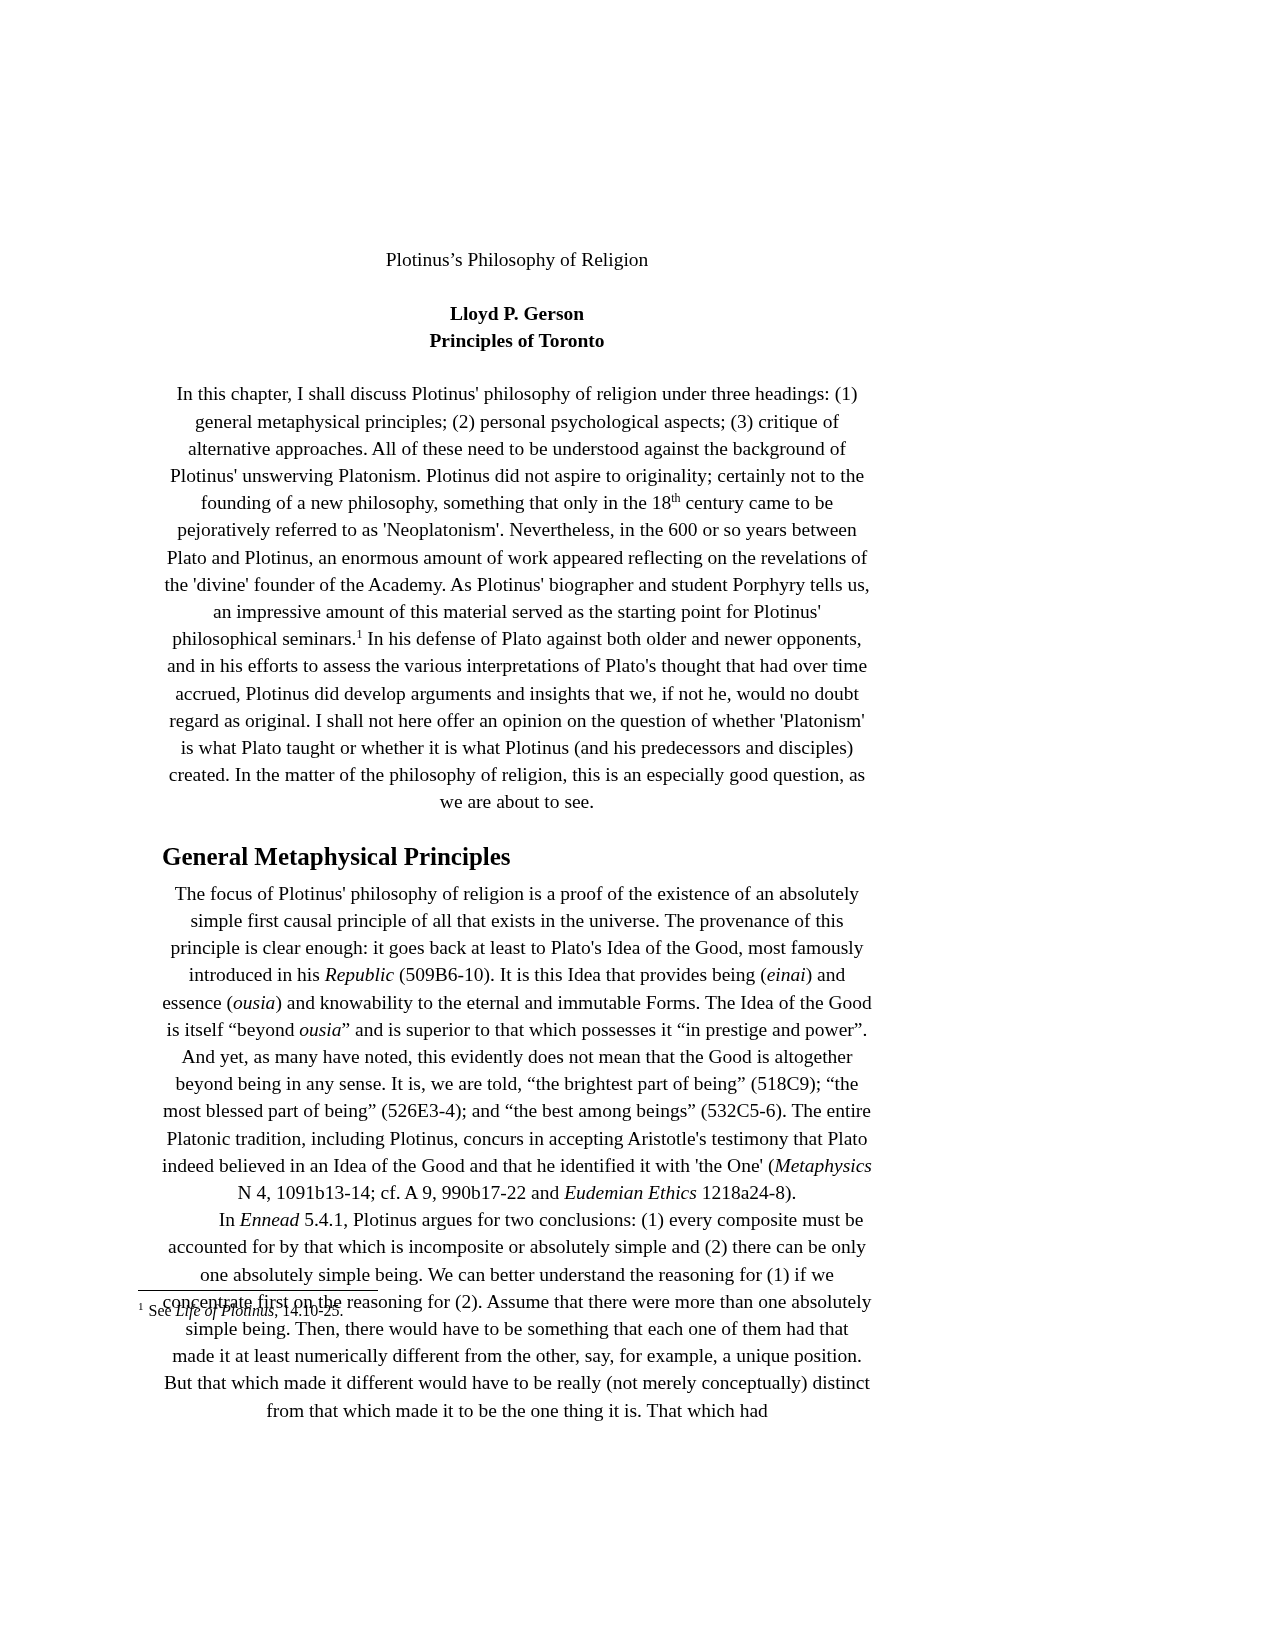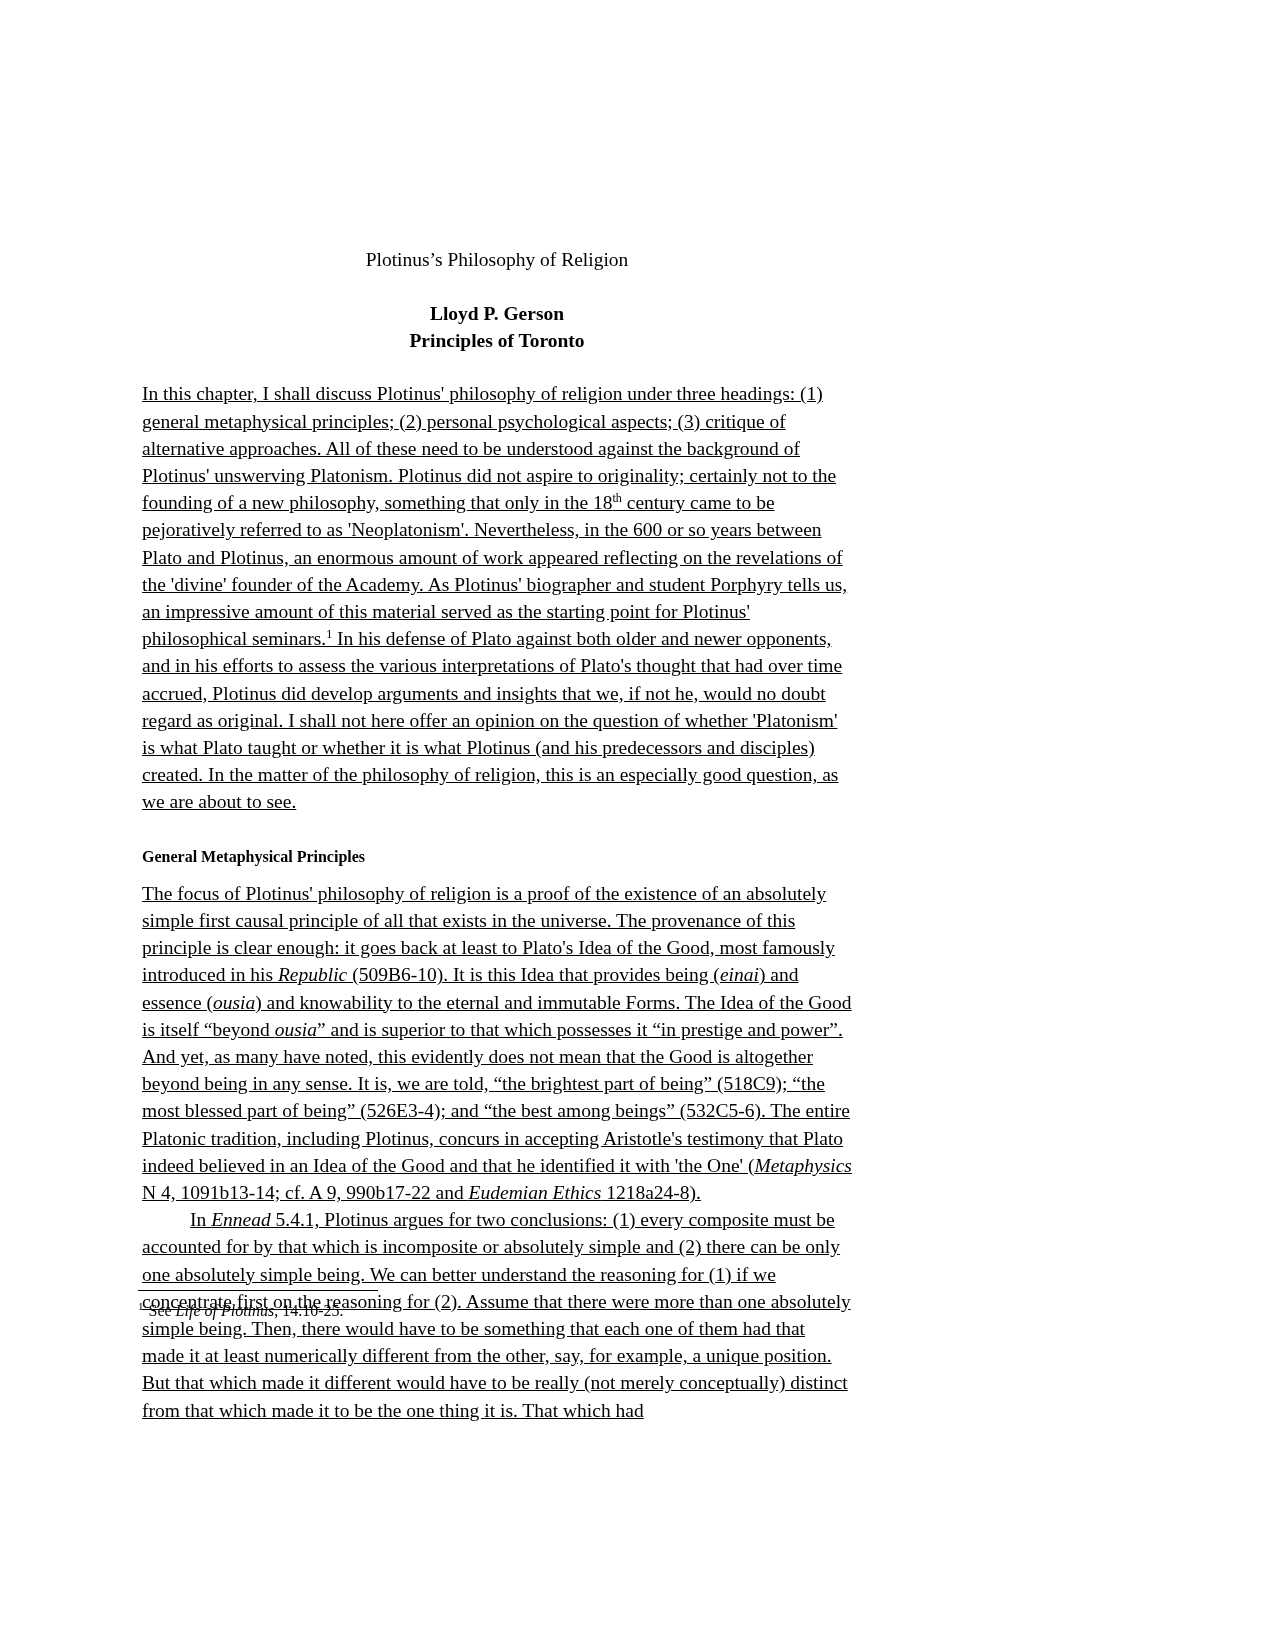--- a/index.html
+++ b/index.html
@@ -15,48 +15,47 @@
     position: relative;
     width: 1275px;
     height: 1651px;
     background: #ffffff;
     margin: 0 auto;
     overflow: hidden;
     box-sizing: border-box;
   }
   .content {
     position: absolute;
-    left: 142px;
+    left: 162px;
     top: 247px;
     width: 710px;
   }
   .doc-title {
     text-align: center;
     font-size: 19.5px;
     line-height: 1.35;
     margin: 0 0 28px 0;
   }
   .byline {
     text-align: center;
     font-size: 19.5px;
     line-height: 1.36;
     margin: 0 0 26px 0;
   }
   .byline div { margin: 0; font-weight: bold; }
   p.body {
     font-size: 19.5px;
     line-height: 27.2px;
     margin: 0 0 0 0;
-    text-align: left;
+    text-align: center;
     hyphens: none;
-    text-decoration: underline;
   }
   p.spaced-before { margin-top: 10px; }
   h2.section {
-    font-size: 16px;
+    font-size: 25px;
     line-height: 27.2px;
     font-weight: bold;
     margin: 27px 0 0 0;
   }
   .indent-first { text-indent: 48px; }
   i, em { font-style: italic; }
   sup {
     font-size: 0.62em;
     line-height: 0;
     vertical-align: super;

